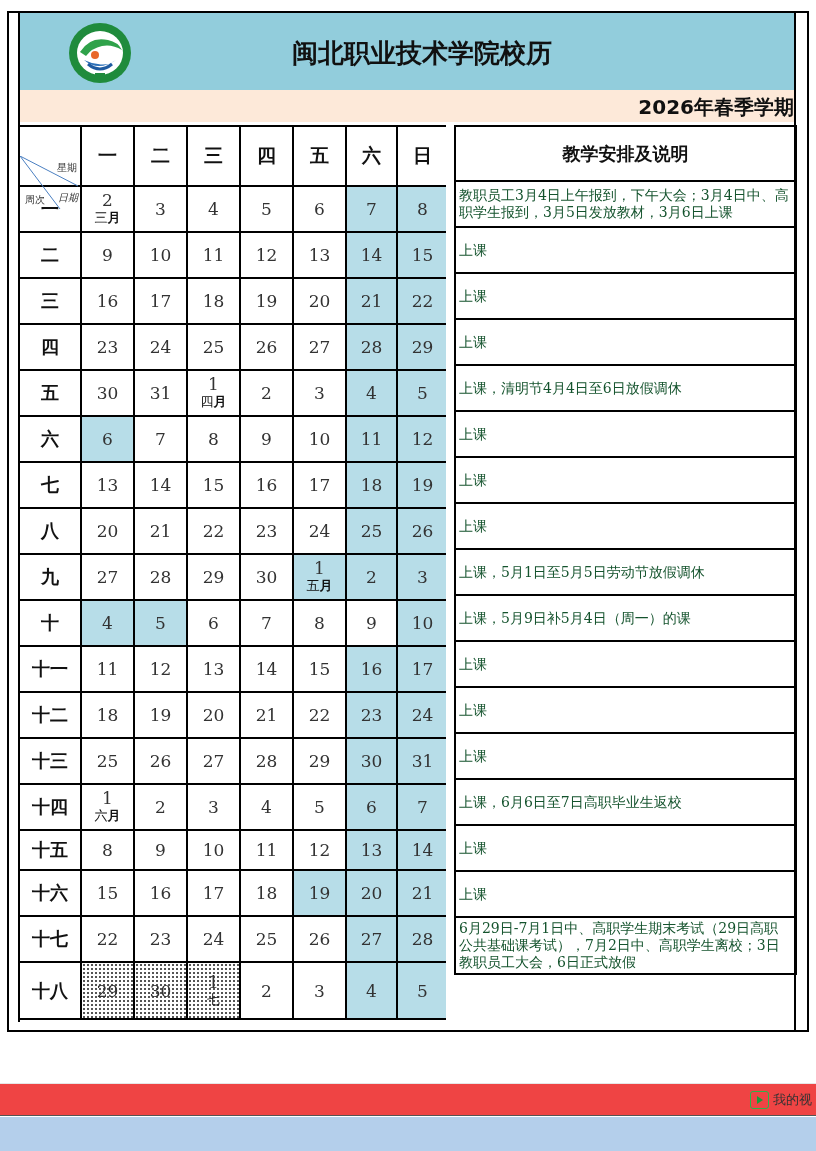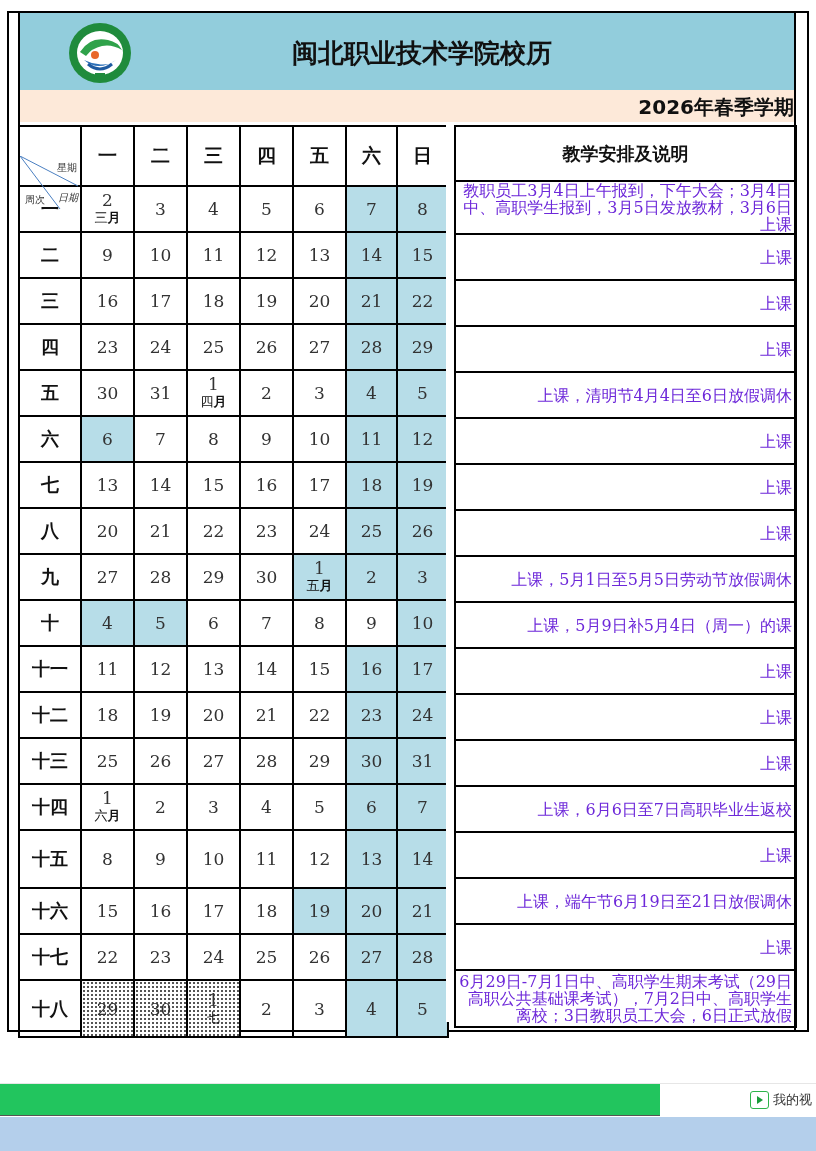--- a/index.html
+++ b/index.html
@@ -30,28 +30,28 @@
   .mon b { font-weight: bold; }
 
   .corner { position: relative; width: 100%; height: 100%; }
   .corner svg { position: absolute; left: 0; top: 0; }
   .corner .c1 { position: absolute; right: 3px; top: 5px; font-size: 10px; font-family: "DejaVu Sans", sans-serif; color: #333; }
   .corner .c2 { position: absolute; right: 2px; top: 35px; font-size: 10px; font-family: "DejaVu Sans", sans-serif; color: #333; font-style: italic; }
   .corner .c3 { position: absolute; left: 5px; top: 37px; font-size: 10px; font-family: "DejaVu Sans", sans-serif; color: #333; }
 
   
   table.notes { position: absolute; left: 454px; top: 125px; border-collapse: collapse; table-layout: fixed; }
-  table.notes td { border: 2px solid #000; text-align: right; vertical-align: middle; font-size: 16px; color: #6d28d9; padding: 0 3px; line-height: 17px; }
+  table.notes td { border: 2px solid #000; text-align: left; vertical-align: middle; font-size: 14px; color: #14532d; padding: 0 3px; line-height: 17px; }
   table.notes td.nh { text-align: center; font-family: "DejaVu Sans", "Liberation Sans", sans-serif; font-weight: bold; font-size: 18px; color: #111; margin-top: 28px; }
 
   .gap-col { position: absolute; left: 446px; top: 125px; width: 8px; height: 897px; background: #fff; }
 
   
   .footer-line { position: absolute; left: 0; top: 1083px; width: 816px; height: 1px; background: #e6e6e6; }
-  .footer-bar { position: absolute; left: 0; top: 1084px; width: 660px; height: 32px; background: #22c55e; border-bottom: 1px solid #555; }
+  .footer-bar { position: absolute; left: 0; top: 1084px; width: 816px; height: 32px; background: #ef4444; border-bottom: 1px solid #555; }
   .footer-link { position: absolute; left: 750px; top: 7px; display: flex; align-items: center; gap: 4px; font-family: "DejaVu Sans", sans-serif; font-size: 13px; color: #333; white-space: nowrap; }
   .play-icon { width: 19px; height: 18px; border: 1.5px solid #2db34a; border-radius: 3px; position: relative; }
   .play-icon::after { content: ""; position: absolute; left: 6px; top: 4px; border-left: 6px solid #1a9c3a; border-top: 4px solid transparent; border-bottom: 4px solid transparent; }
   .bottom-band { position: absolute; left: 0; top: 1117px; width: 816px; height: 34px; background: #b4cfeb; }
 </style>
 </head>
 <body>
 
 <div class="outer"></div>
 <div class="inner-left"></div>
@@ -239,21 +239,21 @@
       <tr style="height: 46px;">
         <td class="wk">十四</td>
         <td class="d2"><span>1</span><span class="mon"><span>六</span><b>月</b></span></td>
         <td>2</td>
         <td>3</td>
         <td>4</td>
         <td>5</td>
         <td class="hl">6</td>
         <td class="hl">7</td>
       </tr>
-      <tr style="height: 58px;">
+      <tr style="height: 40px;">
         <td class="wk">十五</td>
         <td>8</td>
         <td>9</td>
         <td>10</td>
         <td>11</td>
         <td>12</td>
         <td class="hl">13</td>
         <td class="hl">14</td>
       </tr>
       <tr style="height: 46px;">
@@ -338,23 +338,20 @@
       <tr style="height: 46px;">
         <td>上课</td>
       </tr>
       <tr style="height: 46px;">
         <td>上课，6月6日至7日高职毕业生返校</td>
       </tr>
       <tr style="height: 46px;">
         <td>上课</td>
       </tr>
       <tr style="height: 46px;">
-        <td>上课，端午节6月19日至21日放假调休</td>
-      </tr>
-      <tr style="height: 46px;">
         <td>上课</td>
       </tr>
       <tr style="height: 57px;">
         <td>6月29日-7月1日中、高职学生期末考试（29日高职公共基础课考试），7月2日中、高职学生离校；3日教职员工大会，6日正式放假</td>
       </tr>
     </tbody>
 </table>
 
 <div class="footer-line"></div>
 <div class="footer-bar">

